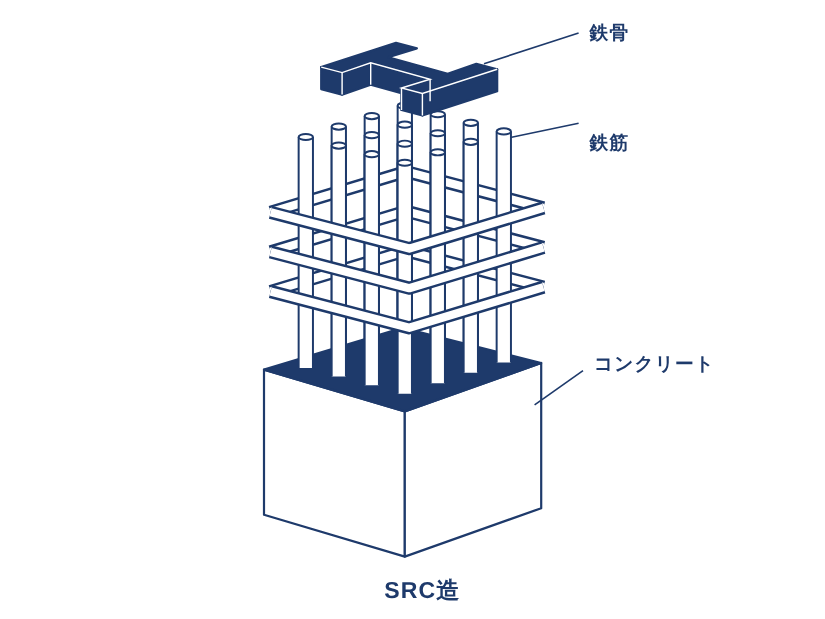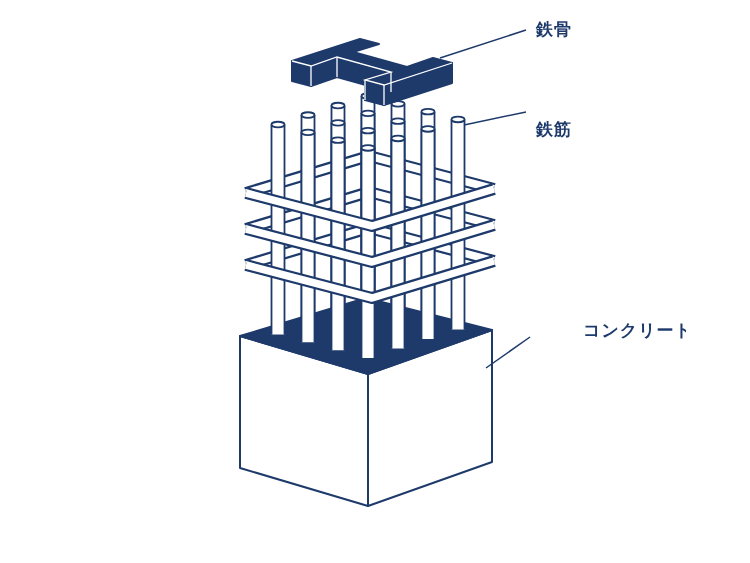--- a/index.html
+++ b/index.html
@@ -152,14 +152,15 @@
       <line class="steel-edge" x1="384" y1="85" x2="384" y2="105"></line>
     </g>
 
     <line class="navy-line" x1="440" y1="58" x2="526" y2="30"></line>
     <line class="navy-line" x1="464" y1="125" x2="526" y2="112"></line>
     <line class="navy-line" x1="486" y1="368" x2="530" y2="337"></line>
   </svg>
 
   <div class="lbl" style="left:536px;top:20px;">鉄骨</div>
   <div class="lbl" style="left:536px;top:120px;">鉄筋</div>
-  <div class="lbl" style="left:540px;top:321px;margin-left:43px;">コンクリート</div>
+  <div class="lbl" style="left:540px;top:321px;">コンクリート</div>
+  <div class="diagram-title" style="left:384px;top:523px;">SRC造</div>
 </div>
 
 </body></html>

